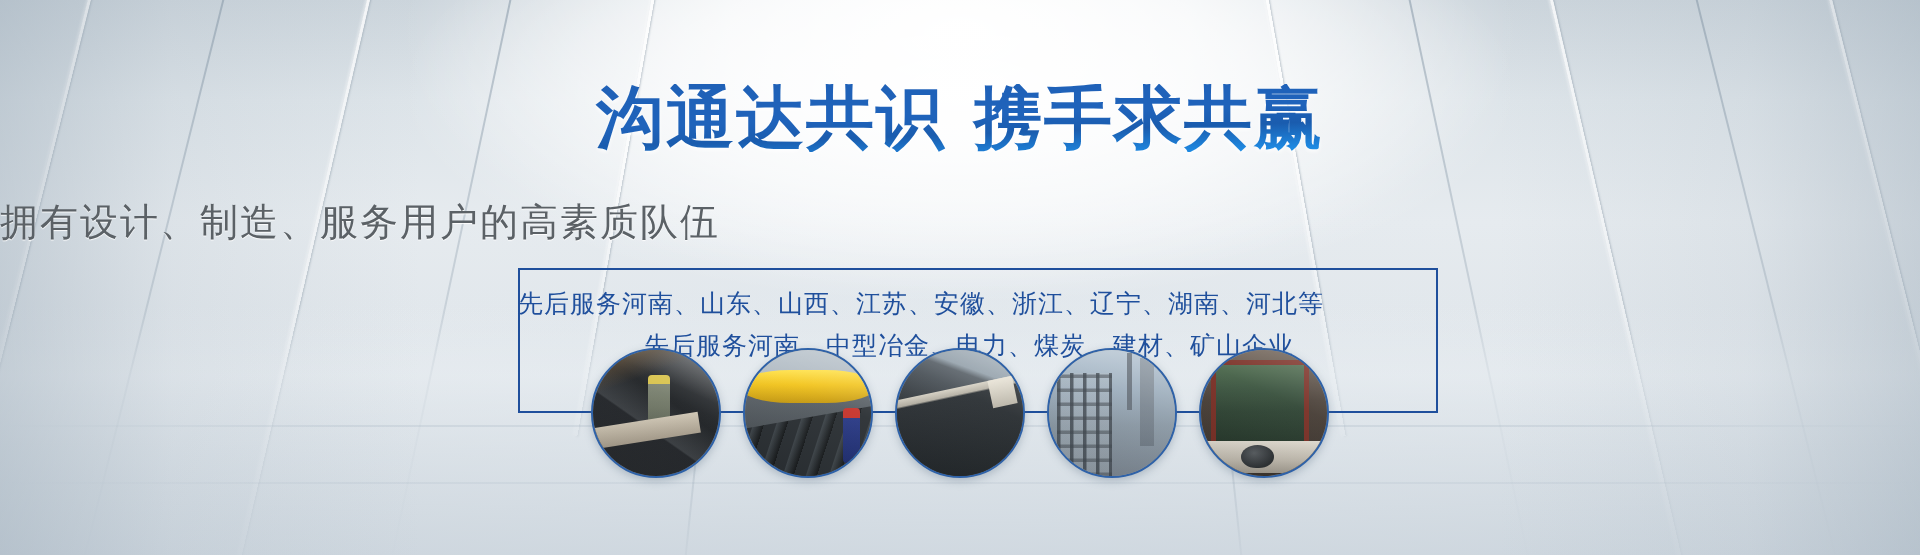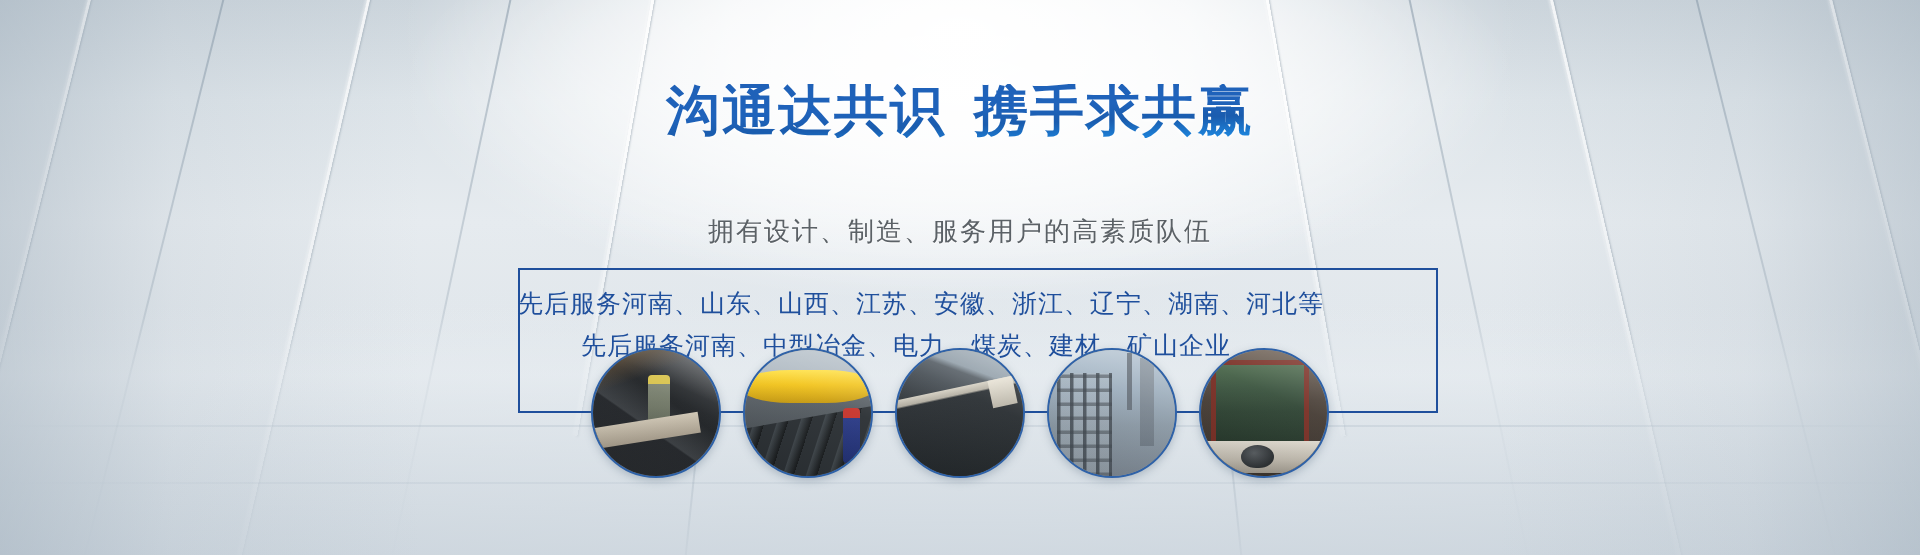--- a/index.html
+++ b/index.html
@@ -48,46 +48,46 @@
     background:radial-gradient(ellipse at 50% 50%, rgba(255,255,255,0.95) 0%, rgba(255,255,255,0.55) 38%, rgba(255,255,255,0) 72%);
     pointer-events:none;
   }
 
   
   .content{ position:absolute; inset:0; }
 
   .headline{
     position:absolute; top:84px; left:0; width:100%;
     text-align:center;
-    font-size:54px; line-height:1; font-weight:bold;
+    font-size:68px; line-height:1; font-weight:bold;
     letter-spacing:2px;
     font-family:"DejaVu Sans","Liberation Sans",sans-serif;
     background:linear-gradient(178deg, #1f5fb4 0%, #1f63bb 48%, #1a5cae 62%, #1e88e0 80%, #23a7f0 92%, #1d6bc0 100%);
     -webkit-background-clip:text; background-clip:text;
     color:transparent; -webkit-text-fill-color:transparent;
     filter:drop-shadow(0 2px 2px rgba(255,255,255,0.85));
     white-space:nowrap;
   }
   .headline .gap{ display:inline-block; width:28px; }
 
   .subhead{
-    position:absolute; top:216px; left:0; width:100%;
-    text-align:center;
-    font-size:26px; line-height:1.2; color:#5b6166; letter-spacing:2px;
+    position:absolute; top:200px; left:0; width:100%;
+    text-align:left;
+    font-size:38px; line-height:1.2; color:#5b6166; letter-spacing:2px;
     font-weight:400; white-space:nowrap;
     text-shadow:0 1px 1px rgba(255,255,255,0.9);
   }
 
   .infobox{
     position:absolute; left:518px; top:268px; width:920px; height:145px;
     border:2px solid #1f4f9c;
   }
   .infobox-text{
     position:absolute; left:518px; top:282px; width:776px;
-    text-align:center; color:#1f4f9c; font-size:25px; line-height:42px;
+    text-align:right; color:#1f4f9c; font-size:25px; line-height:42px;
     letter-spacing:1px; white-space:nowrap;
   }
 
   .circles{
     position:absolute; left:0; top:348px; width:100%;
     display:flex; justify-content:center; gap:22px;
   }
   .circle{
     width:130px; height:130px; border-radius:50%;
     border:2px solid #2f62a8; overflow:hidden; position:relative;

